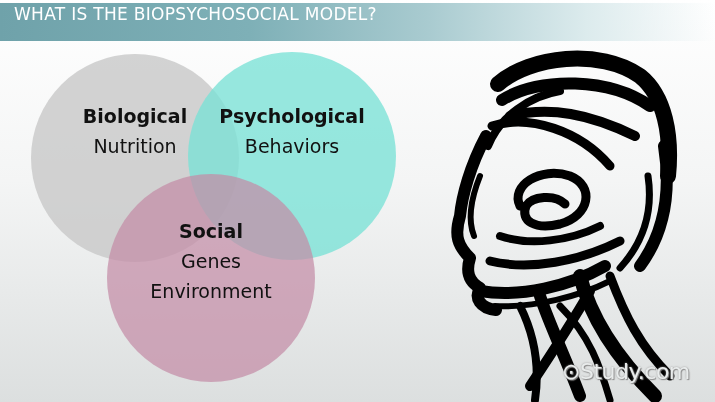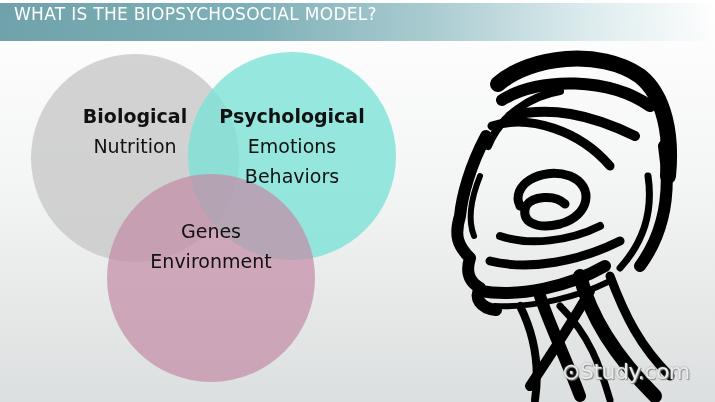--- a/index.html
+++ b/index.html
@@ -49,25 +49,25 @@
 <div class="circle c-psy"></div>
 <div class="circle c-soc"></div>
 
 <div class="label-group g-bio">
   <div class="head">Biological</div>
   <div class="item">Nutrition</div>
 </div>
 
 <div class="label-group g-psy">
   <div class="head">Psychological</div>
-  <div class="item">Emotions</div>
   <div class="item">Behaviors</div>
 </div>
 
 <div class="label-group g-soc">
+  <div class="head">Social</div>
   <div class="item">Genes</div>
   <div class="item">Environment</div>
 </div>
 
 <svg class="head-art" viewBox="0 0 240 366" xmlns="http://www.w3.org/2000/svg">
   <g fill="none" stroke="#000" stroke-linecap="round" stroke-linejoin="round">
 
     <path d="M58 48 C90 20, 160 12, 200 40 C225 60, 232 100, 228 140" stroke-width="16"></path>
     <path d="M62 64 C100 40, 170 42, 210 70" stroke-width="12"></path>
     <path d="M70 80 C110 70, 150 78, 195 100" stroke-width="10"></path>

